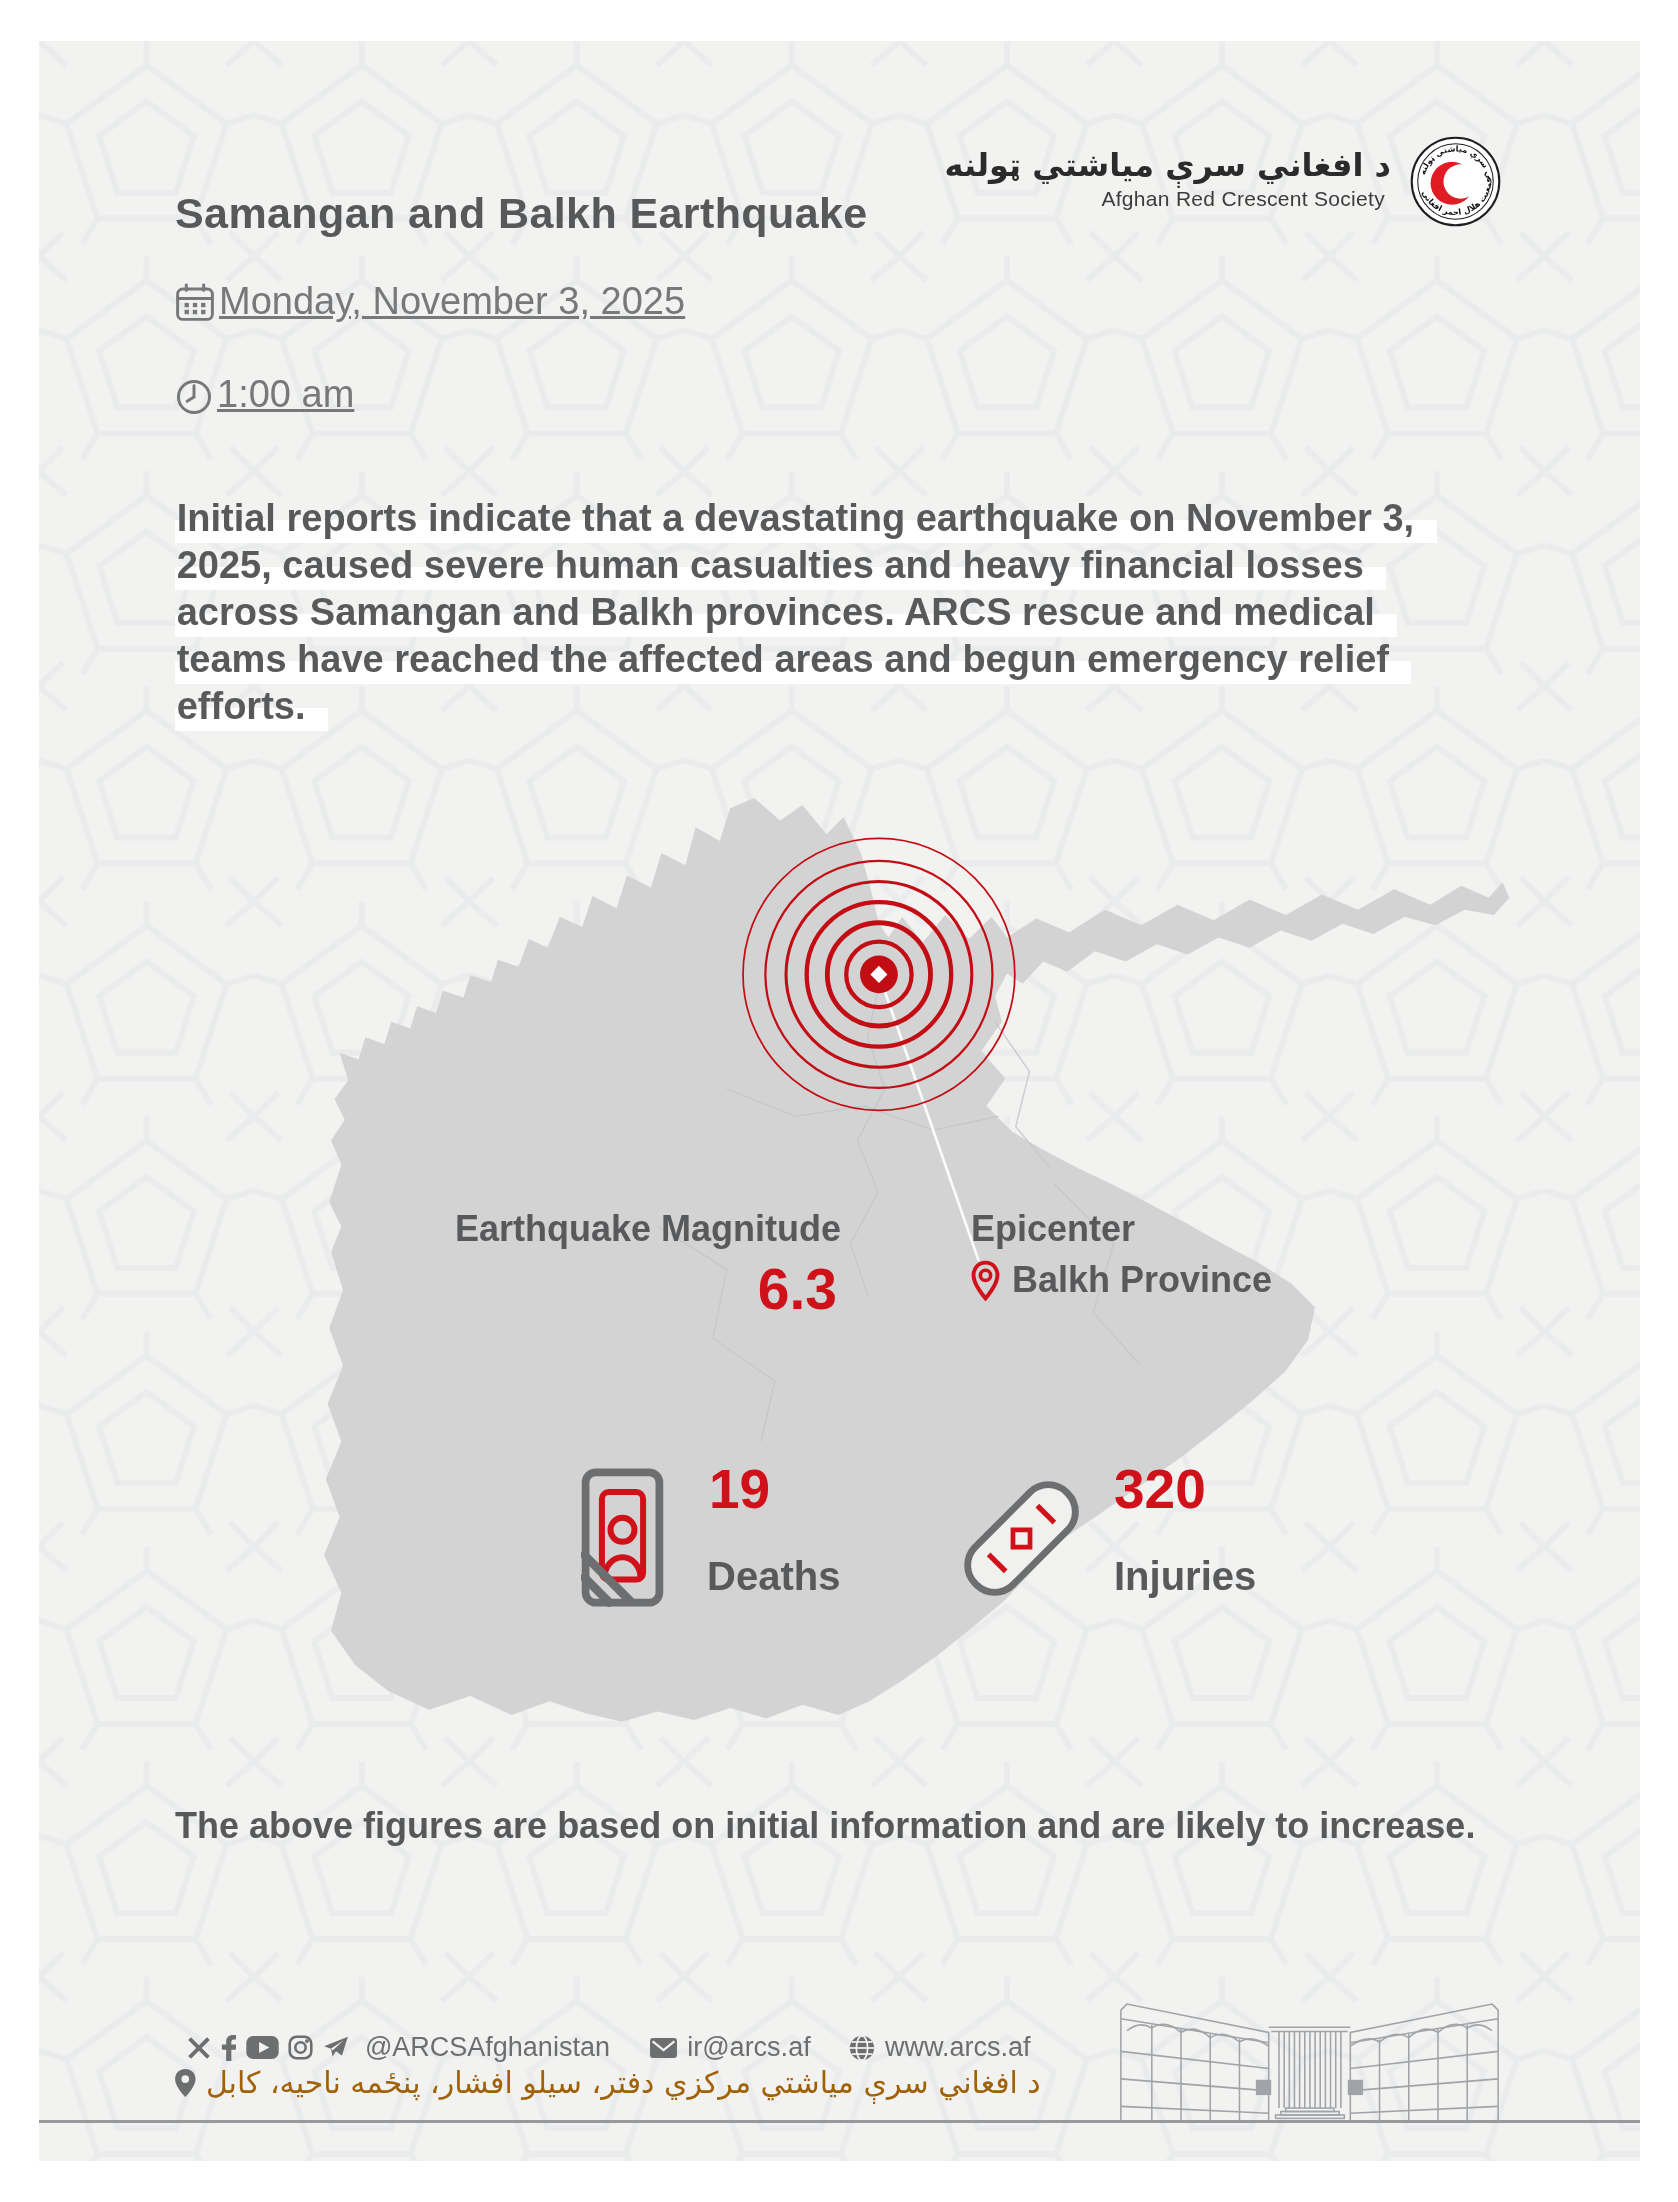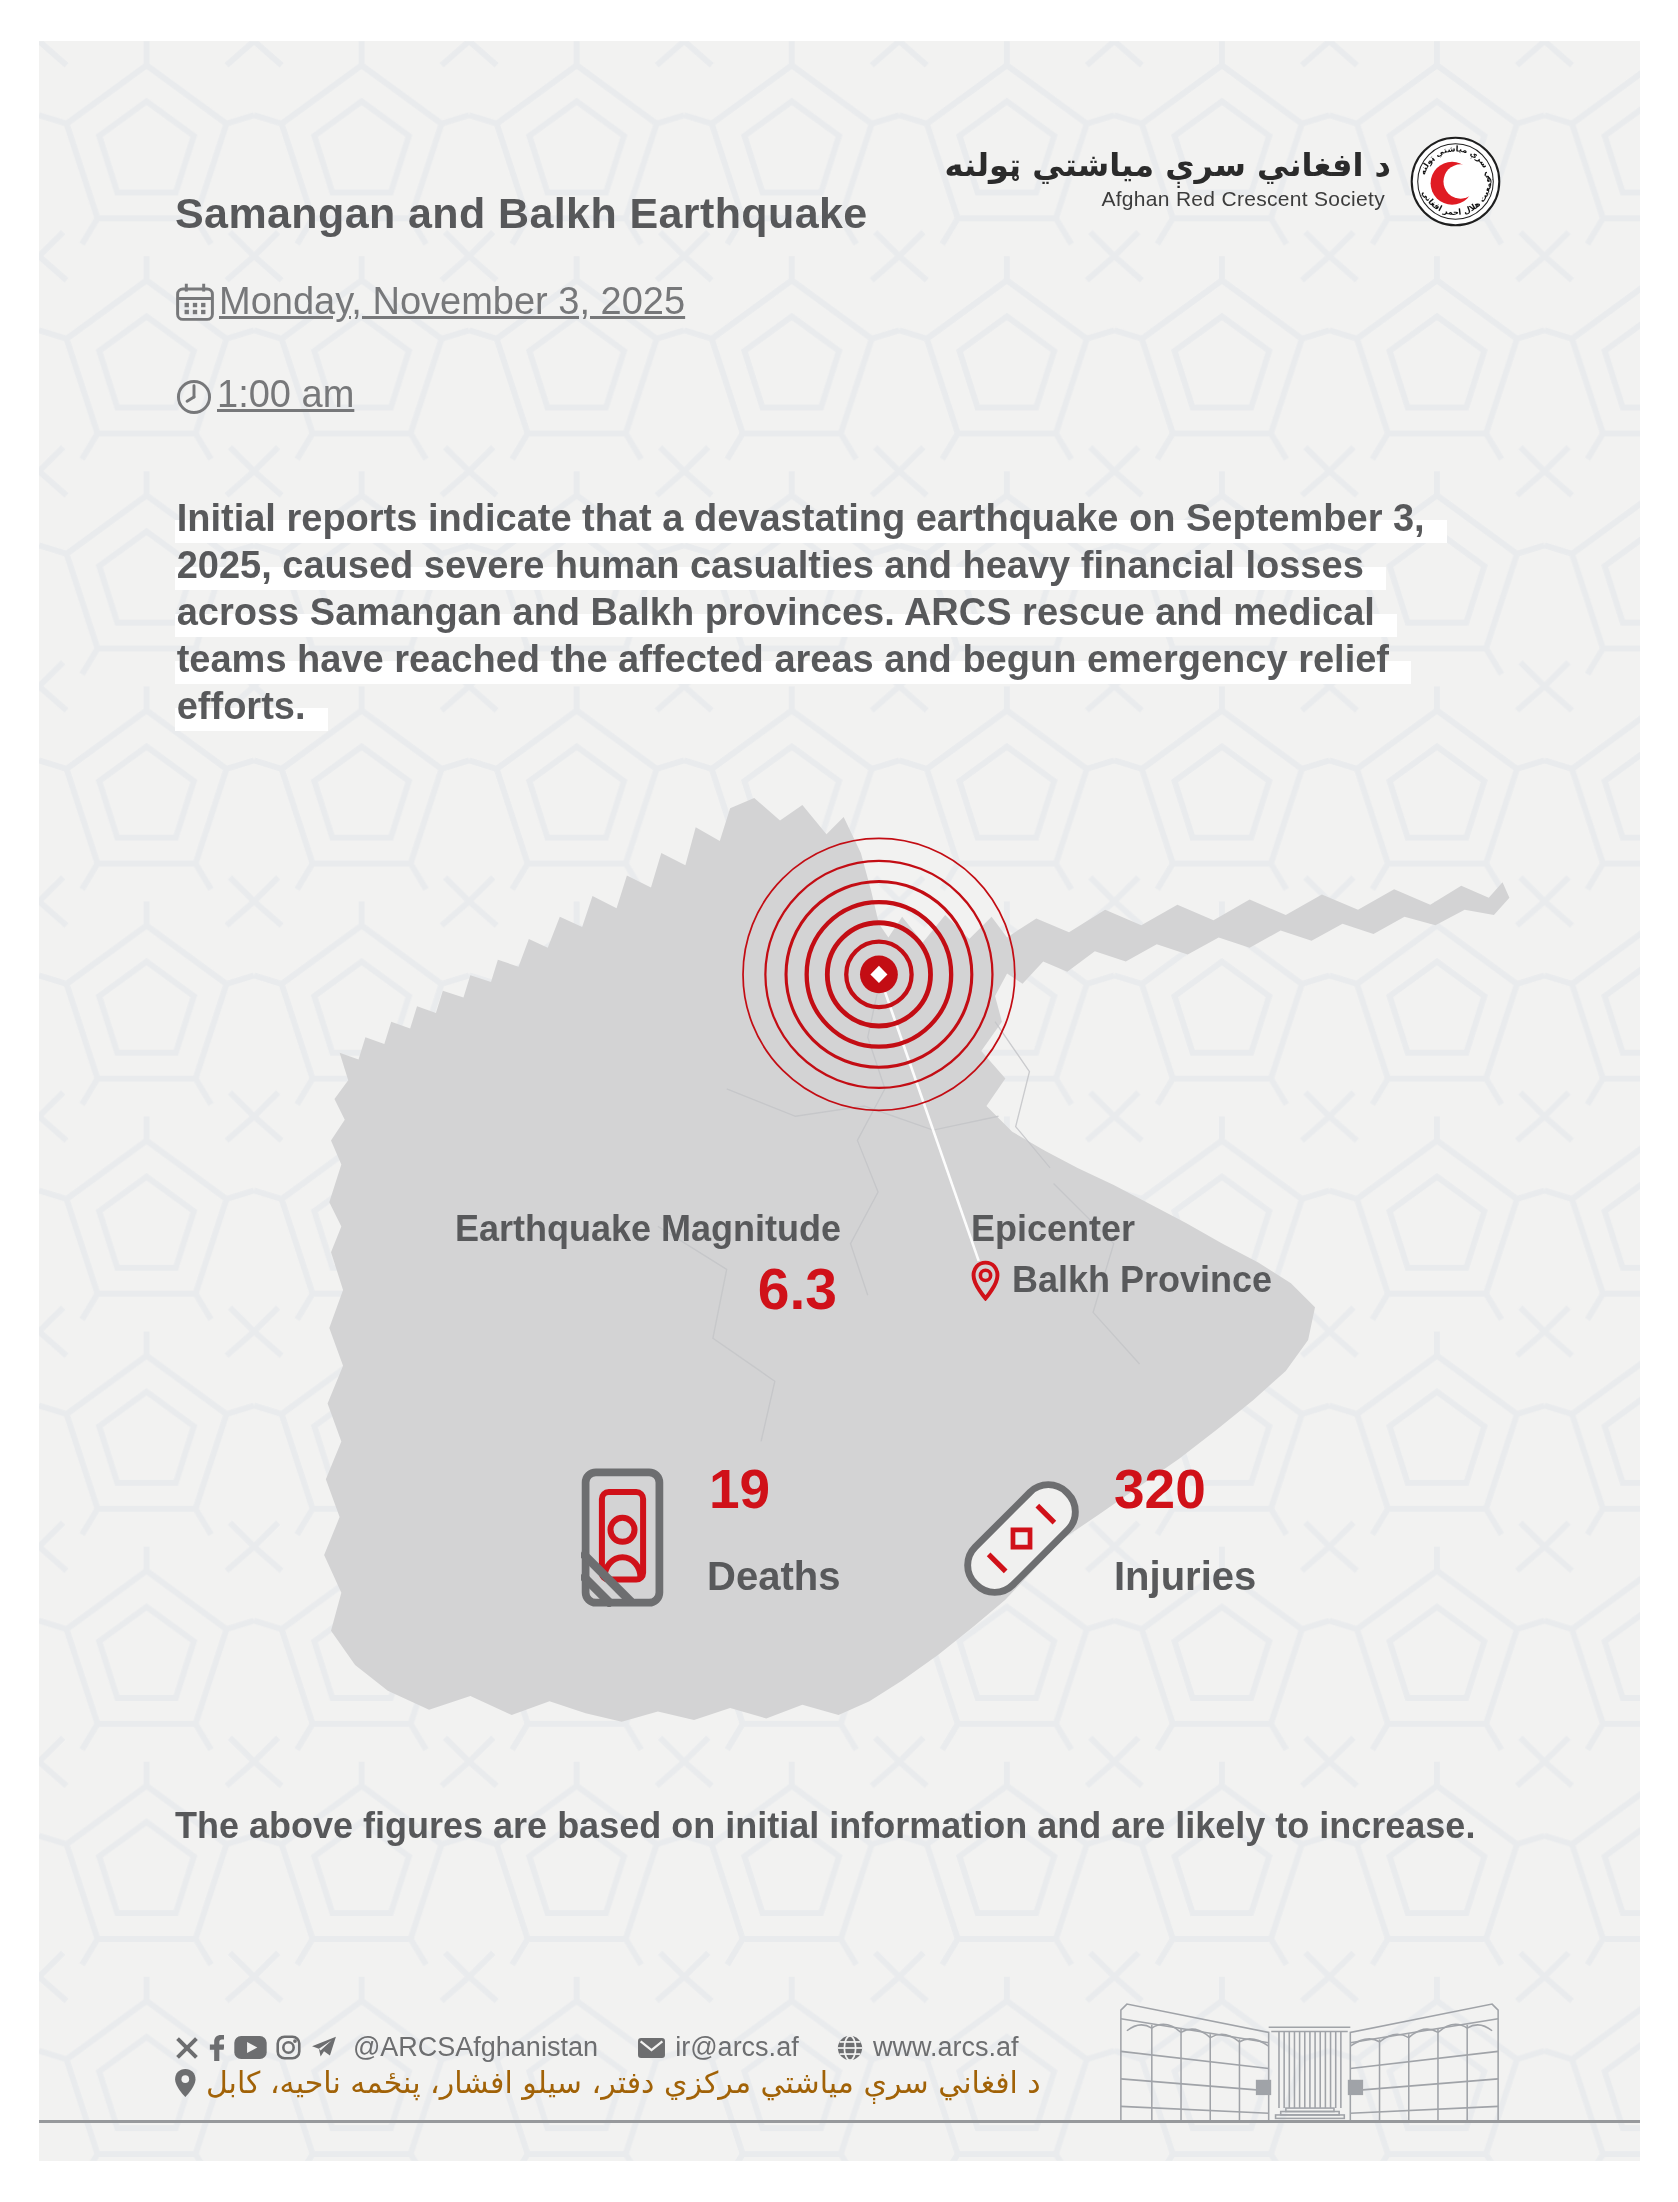--- a/index.html
+++ b/index.html
@@ -44,21 +44,21 @@
   .deaths-icon{position:absolute;left:542px;top:1427px;}
   .num-deaths{left:670px;top:1416px;}
   .label-deaths{left:668px;top:1513px;}
   .injuries-icon{position:absolute;left:905px;top:1420px;}
   .num-injuries{left:1075px;top:1416px;}
   .label-injuries{left:1075px;top:1513px;}
 
   .note{position:absolute;left:136px;top:1764px;font-size:36px;font-weight:700;color:#57585a;}
 
   
-  .social-row{position:absolute;left:136px;top:1991px;display:flex;align-items:center;
+  .social-row{position:absolute;left:148px;top:1991px;display:flex;align-items:center;
               color:#6d6e70;font-size:27px;text-align:center;}
   .social-row .icn{display:inline-flex;align-items:center;justify-content:center;margin-right:9.5px;}
   .social-handle{margin-left:6.9px;margin-right:40px;}
   .contact{display:flex;align-items:center;gap:10.3px;margin-right:38px;}
   .address-row{position:absolute;left:136px;top:2024px;display:flex;align-items:center;gap:10.3px;
                color:#a16207;font-size:30px;font-family:"DejaVu Sans",sans-serif;}
   .groundline{position:absolute;left:0;top:2079px;width:100%;height:2.6px;background:#97999c;}
   .building{position:absolute;left:1075px;top:1938px;}
 </style>
 </head>
@@ -128,21 +128,21 @@
       <circle cx="59" cy="53" r="20" fill="#ffffff"></circle>
       <text font-size="9.5" font-weight="bold" fill="#111" font-family="DejaVu Sans, sans-serif">
         <textPath href="#arcTop" startOffset="8%">د افغاني سرې میاشتي ټولنه</textPath>
       </text>
       <text font-size="9.5" font-weight="bold" fill="#111" font-family="DejaVu Sans, sans-serif">
         <textPath href="#arcBot" startOffset="12%">جمعیت هلال احمر افغاني</textPath>
       </text>
     </svg>
 
     <div class="summary">
-      <div class="line"><span>Initial reports indicate that a devastating earthquake on September 3,</span></div>
+      <div class="line"><span>Initial reports indicate that a devastating earthquake on November 3,</span></div>
       <div class="line"><span>2025, caused severe human casualties and heavy financial losses</span></div>
       <div class="line"><span>across Samangan and Balkh provinces. ARCS rescue and medical</span></div>
       <div class="line"><span>teams have reached the affected areas and begun emergency relief</span></div>
       <div class="line"><span>efforts.</span></div>
     </div>
 
     <svg class="mapsvg" viewBox="0 0 1480 1110">
       <path fill="#d3d3d4" d="
         M 98,492 L 112,448 100,420 116,396 104,372 120,350 110,318 132,326 140,300 162,308
         170,282 192,290 200,264 222,272 230,246 254,254 262,228 286,236 294,210 318,218

